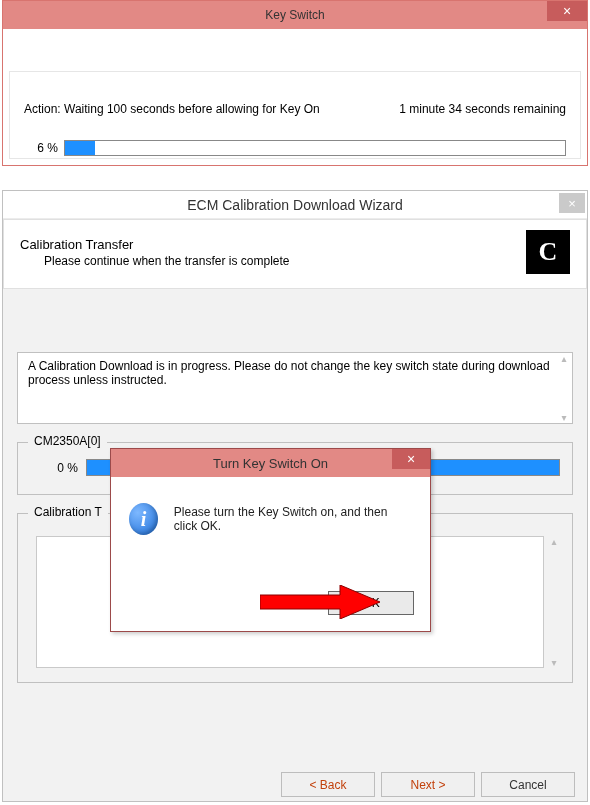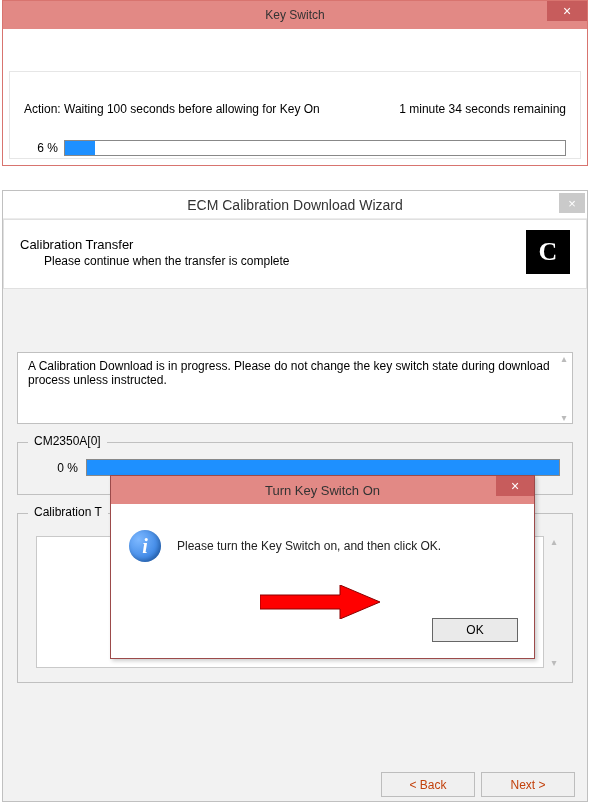--- a/index.html
+++ b/index.html
@@ -140,22 +140,22 @@
     width:94px; height:25px; background:#f0f0f0; border:1px solid #bdbdbd;
     color:#c2410c; font-size:12px;
     display:flex; align-items:center; justify-content:center;
     cursor:default;
   }
   .wbtn.enabled { color:#333; cursor:pointer; }
 
   
   .modal {
     position:absolute;
-    left:110px; top:475px;
-    width:425px; height:184px;
+    left:110px; top:448px;
+    width:321px; height:184px;
     border:1px solid #9c4a4a;
     box-shadow: 2px 2px 4px rgba(0,0,0,0.2);
   }
   .modal .titlebar {
     height:28px; background:#e28985; color:#333;
     display:flex; align-items:center; justify-content:center;
     position:relative;
   }
   .modal .titlebar .title { font-size:13px; }
   .modal .close {
@@ -255,20 +255,21 @@
       <div class="group2-inner"></div>
       <div class="scroll-vert">
         <span>▴</span>
         <span>▾</span>
       </div>
     </div>
 
     <div class="wizard-buttons">
       <div class="wbtn">&lt; Back</div>
       <div class="wbtn">Next &gt;</div>
+      <div class="wbtn enabled">Cancel</div>
     </div>
   </div>
 </div>
 
 <div class="modal">
   <div class="titlebar">
     <span class="title">Turn Key Switch On</span>
     <div class="close">
       <span>×</span>
     </div>

